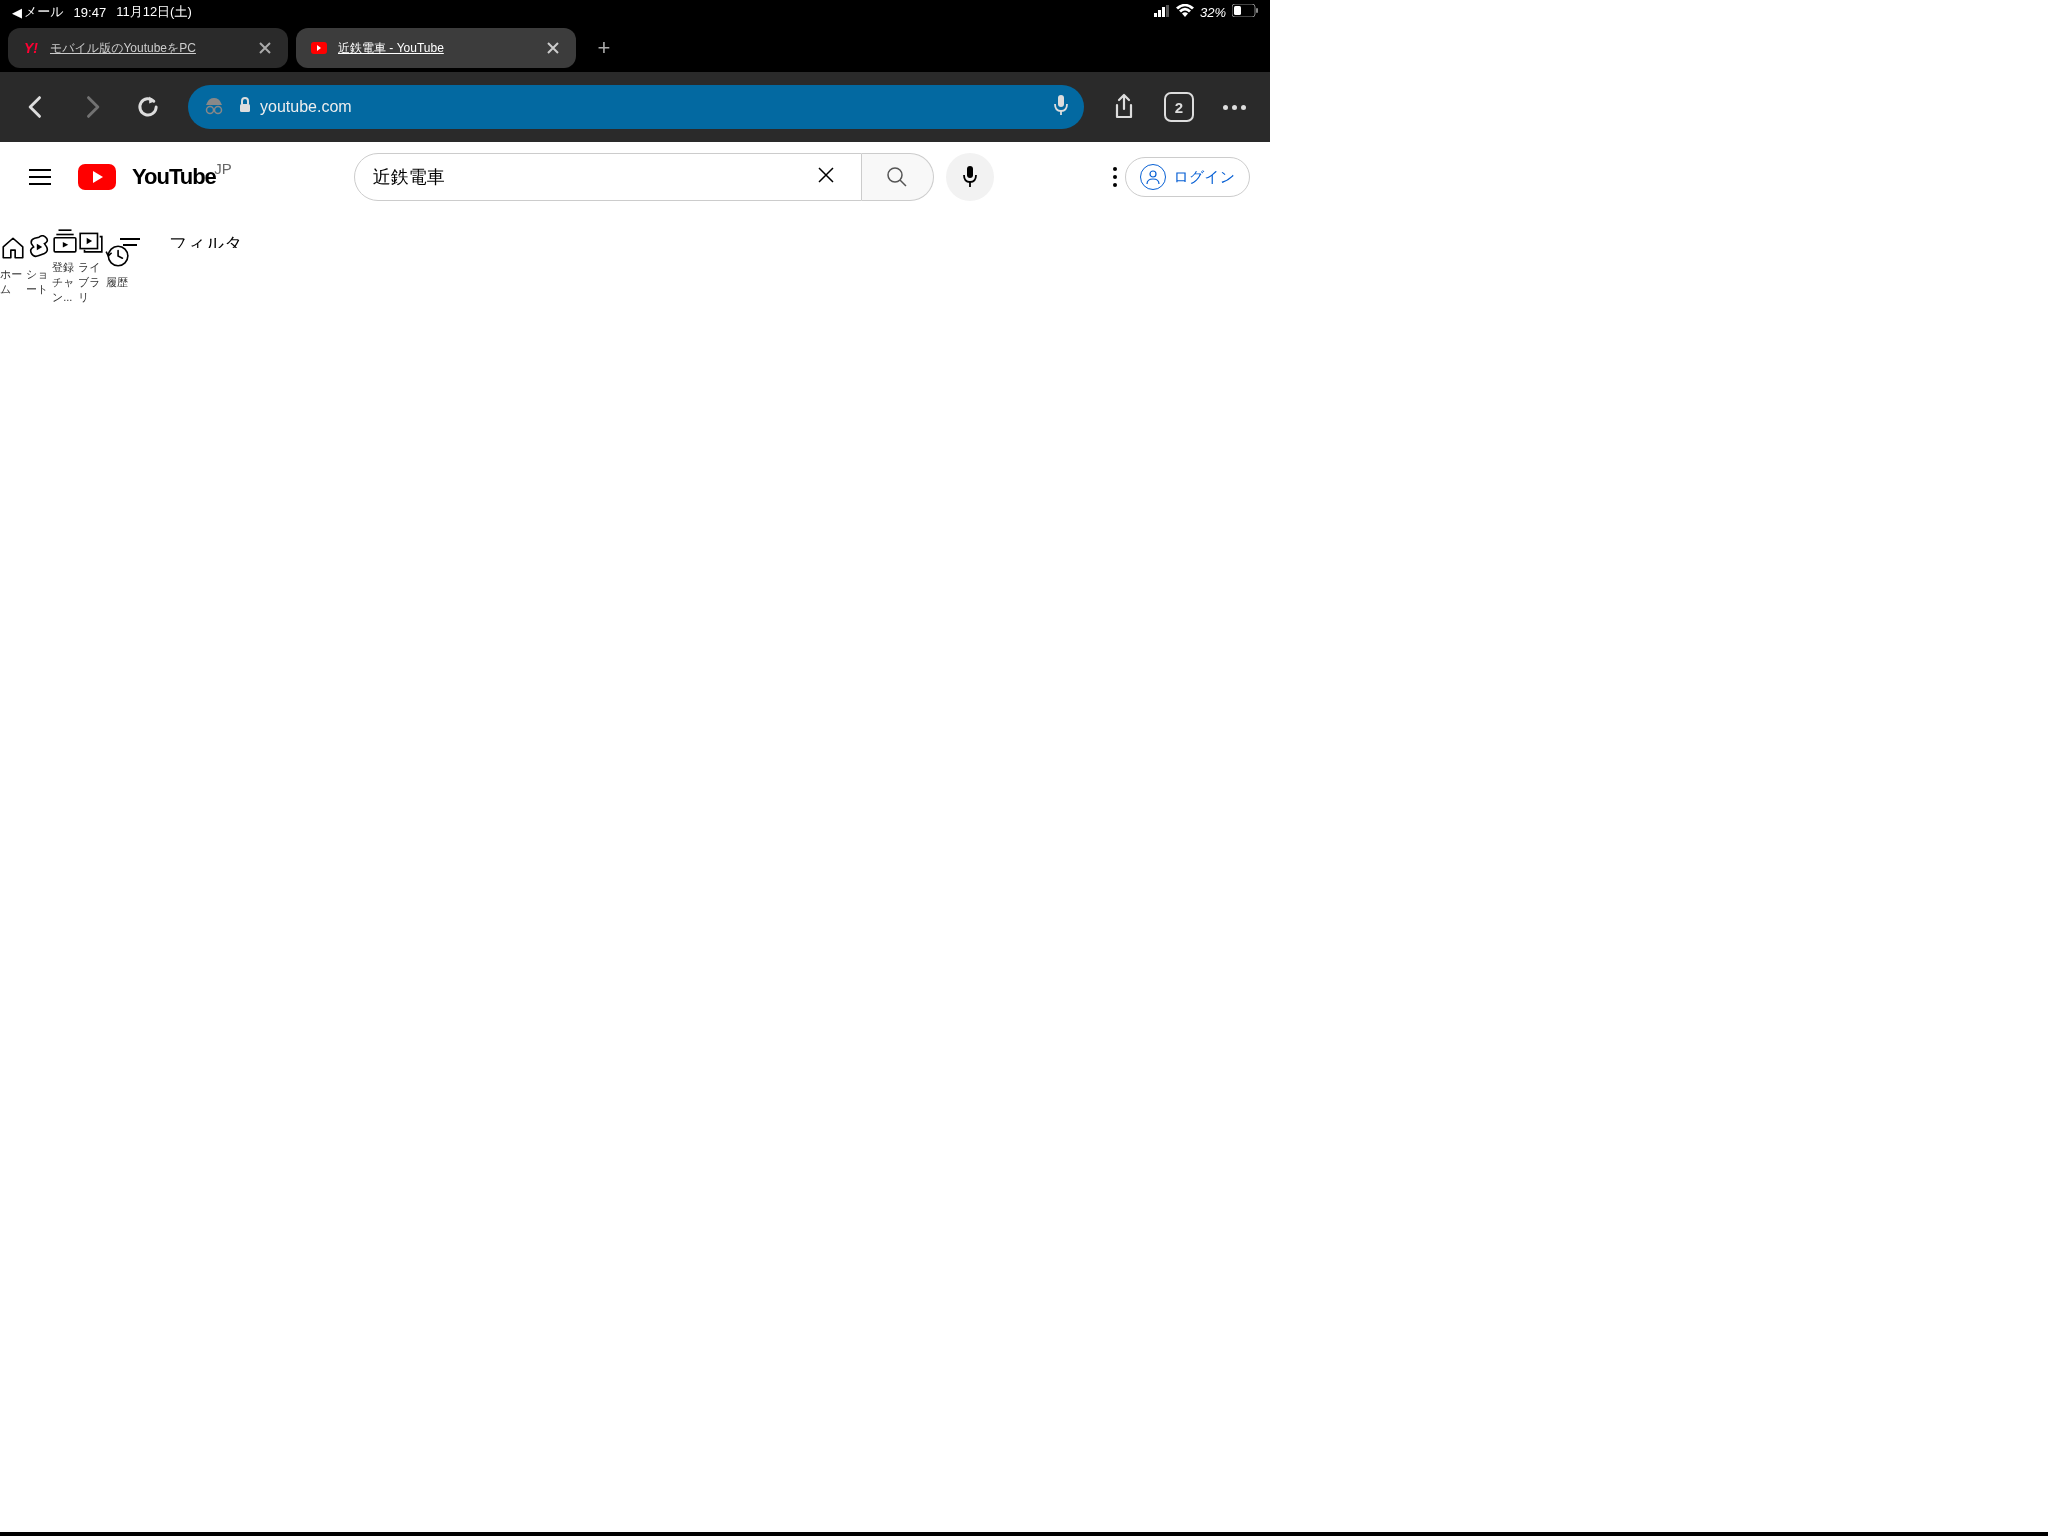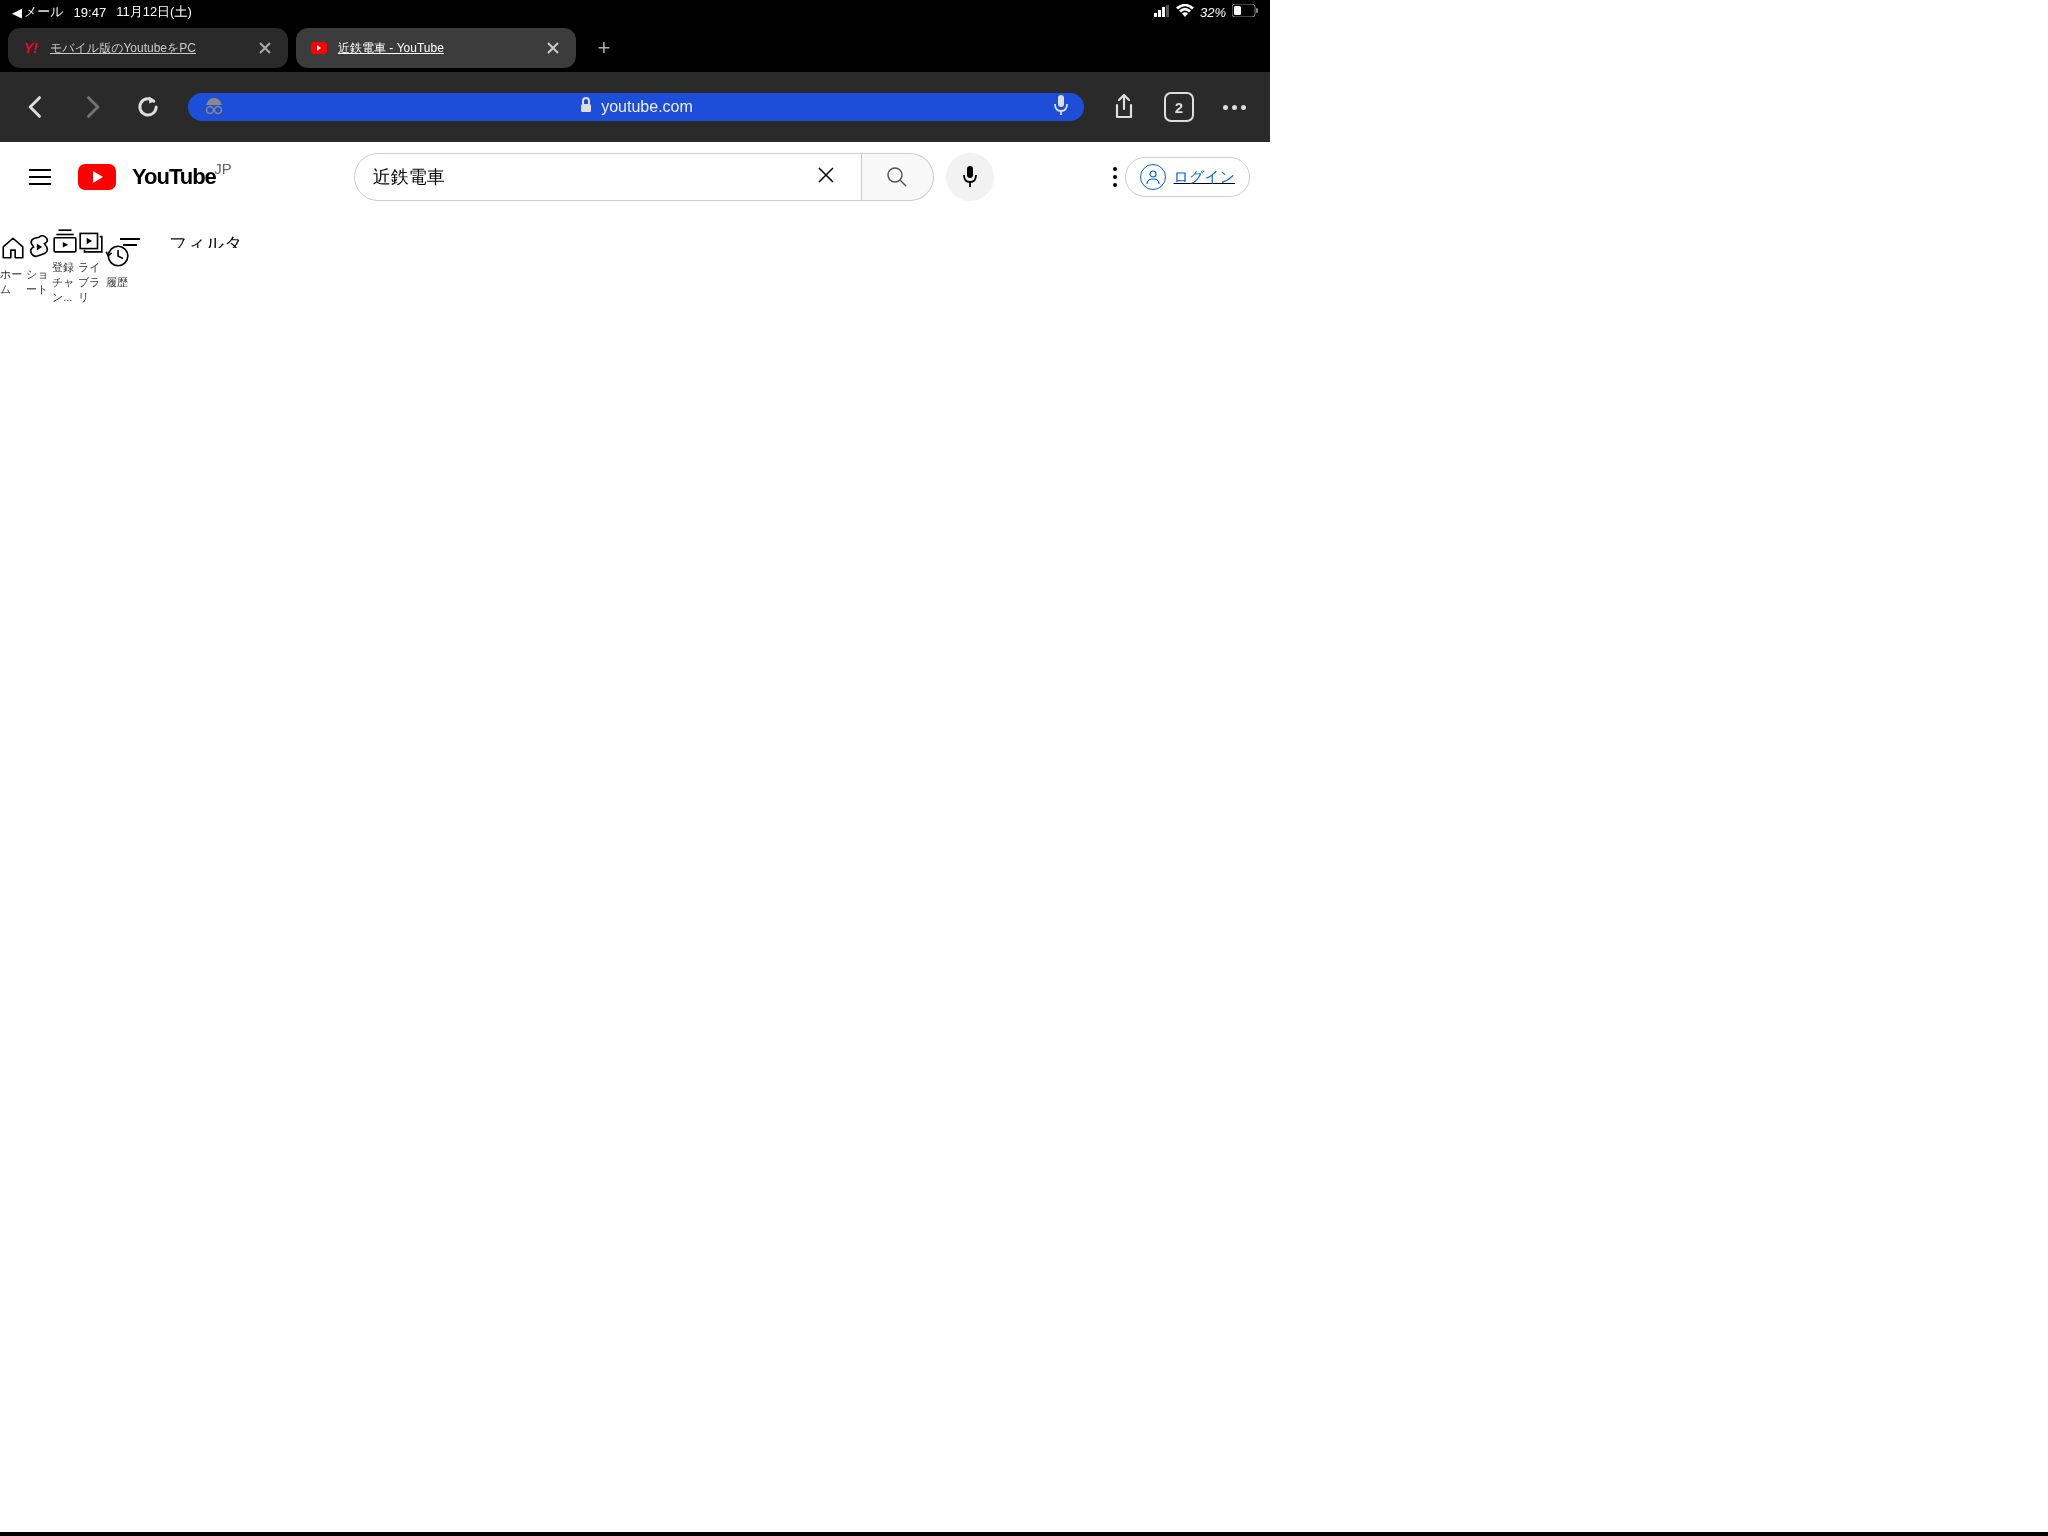--- a/index.html
+++ b/index.html
@@ -19,21 +19,21 @@
 .tab.active { background: #3c3c3c; color: #fff; }
 .tab-title { flex: 1; white-space: nowrap; overflow: hidden; text-overflow: ellipsis; font-size: 12px; text-decoration: underline; }
 .tab-close { width: 18px; height: 18px; display: flex; align-items: center; justify-content: center; color: #aaa; cursor: pointer; }
 .tab-favicon { width: 18px; height: 18px; display: flex; align-items: center; justify-content: center; flex-shrink: 0; }
 .new-tab { width: 40px; height: 40px; display: flex; align-items: center; justify-content: center; color: #aaa; cursor: pointer; font-size: 22px; }
 
 .toolbar { display: flex; align-items: center; height: 70px; padding: 0 20px; gap: 24px; background: #2a2a2a; }
 .nav-btn { width: 32px; height: 32px; display: flex; align-items: center; justify-content: center; cursor: pointer; }
 .nav-btn svg { width: 28px; height: 28px; }
 .nav-btn.disabled svg { opacity: 0.4; }
-.address-bar { flex: 1; background: #1d4ed8; height: 28px; border-radius: 22px; display: flex; align-items: center; justify-content: center; gap: 8px; color: #ddd; position: relative; padding: 0 50px; }
+.address-bar { flex: 1; background: #0369a1; height: 44px; border-radius: 22px; display: flex; align-items: center; gap: 8px; color: #ddd; position: relative; padding: 0 50px; }
 .address-bar .incognito { position: absolute; left: 14px; }
 .address-bar .mic-addr { position: absolute; right: 14px; }
 .url-text { font-size: 16px; color: #eee; }
 .toolbar-icon { width: 32px; height: 32px; display: flex; align-items: center; justify-content: center; cursor: pointer; }
 .tab-count { width: 30px; height: 30px; border: 2px solid #ddd; border-radius: 7px; display: flex; align-items: center; justify-content: center; color: #ddd; font-size: 15px; font-weight: 600; }
 .menu-dots { display: flex; gap: 4px; }
 .menu-dots span { width: 5px; height: 5px; border-radius: 50%; background: #ddd; }
 
 
 .yt-header { height: 70px; display: flex; align-items: center; padding: 0 20px; gap: 18px; background: #fff; }
@@ -43,21 +43,21 @@
 .yt-logo-icon { width: 38px; height: 26px; background: #ff0000; border-radius: 7px; display: flex; align-items: center; justify-content: center; }
 .yt-logo-tri { width: 0; height: 0; border-left: 10px solid #fff; border-top: 6px solid transparent; border-bottom: 6px solid transparent; margin-left: 2px; }
 .yt-logo-text { font-size: 22px; font-weight: 700; letter-spacing: -1px; color: #000; margin-left: 14px; }
 .yt-logo-sup { font-size: 15px; color: #666; position: absolute; top: -4px; right: -16px; text-align: center; }
 .yt-search-wrap { flex: 1; display: flex; align-items: center; justify-content: center; max-width: 640px; margin-left: 120px; }
 .yt-search { flex: 1; display: flex; align-items: center; height: 48px; border: 1px solid #ccc; border-radius: 24px 0 0 24px; padding: 0 18px; }
 .yt-search input { flex: 1; border: none; outline: none; font-size: 18px; color: #000; }
 .yt-search-clear { cursor: pointer; padding: 0 6px; }
 .yt-search-btn { width: 72px; height: 48px; border: 1px solid #ccc; border-left: none; border-radius: 0 24px 24px 0; background: #f8f8f8; display: flex; align-items: center; justify-content: center; cursor: pointer; }
 .yt-voice { width: 48px; height: 48px; border-radius: 50%; background: #f2f2f2; display: flex; align-items: center; justify-content: center; margin-left: 12px; cursor: pointer; }
-.yt-header-right { display: flex; align-items: center; gap: 8px; margin-left: auto; text-decoration: underline; }
+.yt-header-right { display: flex; align-items: center; gap: 8px; margin-left: auto; }
 .yt-more { cursor: pointer; display: flex; flex-direction: column; gap: 4px; }
 .yt-more span { width: 4px; height: 4px; border-radius: 50%; background: #000; }
 .yt-login { display: flex; align-items: center; gap: 8px; height: 40px; padding: 0 14px; border: 1px solid #ccc; border-radius: 20px; color: #065fd4; cursor: pointer; font-size: 15px; font-weight: 500; }
 .yt-login-icon { width: 26px; height: 26px; border: 1px solid #065fd4; border-radius: 50%; display: flex; align-items: center; justify-content: center; }
 
 
 .yt-body { display: flex; height: calc(100% - 212px); }
 .yt-sidebar { width: 90px; display: flex; flex-direction: row; padding-top: 10px; }
 .yt-side-item { display: flex; flex-direction: column; align-items: center; justify-content: center; height: 88px; gap: 6px; cursor: pointer; font-size: 11px; color: #333; }
 .yt-side-item svg { width: 26px; height: 26px; }

